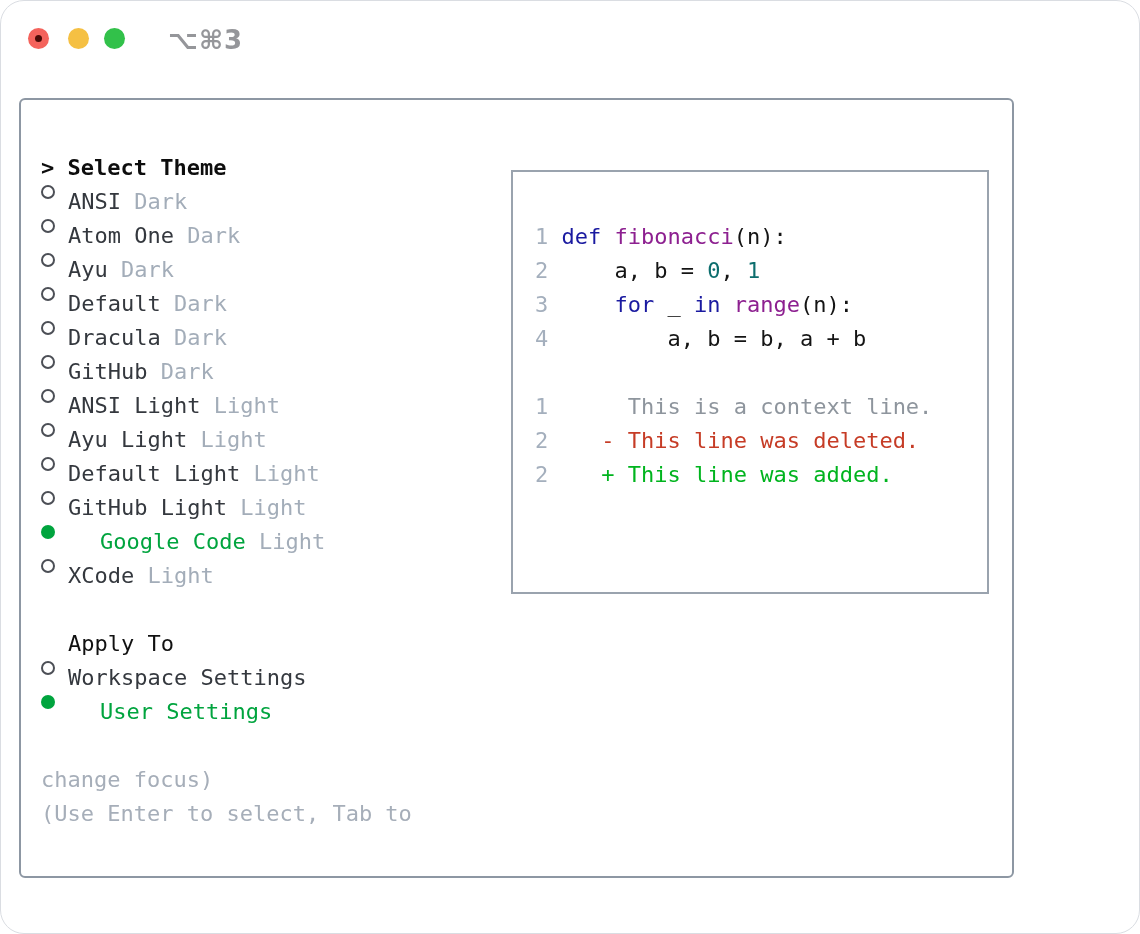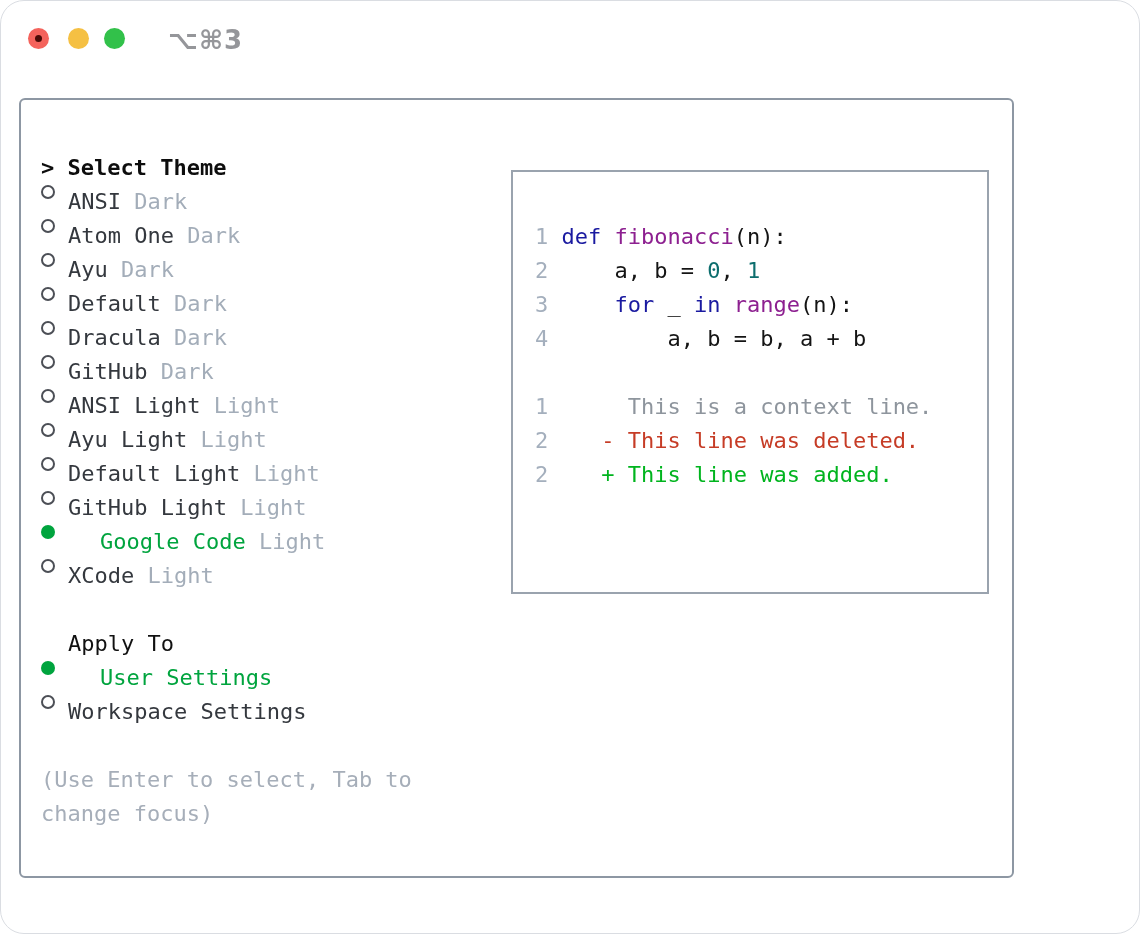--- a/index.html
+++ b/index.html
@@ -92,27 +92,27 @@
           <div class="row item"><span class="marker"></span><span class="label">ANSI Light</span><span class="suffix"> Light</span></div>
           <div class="row item"><span class="marker"></span><span class="label">Ayu Light</span><span class="suffix"> Light</span></div>
           <div class="row item"><span class="marker"></span><span class="label">Default Light</span><span class="suffix"> Light</span></div>
           <div class="row item"><span class="marker"></span><span class="label">GitHub Light</span><span class="suffix"> Light</span></div>
           <div class="row item selected"><span class="marker"></span><span class="label">Google Code</span><span class="suffix"> Light</span></div>
           <div class="row item"><span class="marker"></span><span class="label">XCode</span><span class="suffix"> Light</span></div>
         </div>
       <div class="row blank"> </div>
       <div class="row apply-header">Apply To</div>
       <div id="apply-list">
+          <div class="row item"><span class="marker"></span><span class="label">Workspace Settings</span></div>
           <div class="row item selected"><span class="marker"></span><span class="label">User Settings</span></div>
-          <div class="row item"><span class="marker"></span><span class="label">Workspace Settings</span></div>
         </div>
       <div class="row blank"> </div>
       <div class="hint">
+        <div class="row">change focus)</div>
         <div class="row">(Use Enter to select, Tab to</div>
-        <div class="row">change focus)</div>
       </div>
     </div>
 
     <div class="right-col">
       <div class="preview-box">
         <div id="code-block">
             <div class="row"><span class="lnum">1 </span><span class="tok-keyword">def</span><span class="tok-plain"> </span><span class="tok-function">fibonacci</span><span class="tok-plain">(n):</span></div>
             <div class="row"><span class="lnum">2 </span><span class="tok-plain">    a, b = </span><span class="tok-literal">0</span><span class="tok-plain">, </span><span class="tok-literal">1</span></div>
             <div class="row"><span class="lnum">3 </span><span class="tok-plain">    </span><span class="tok-keyword">for</span><span class="tok-plain"> _ </span><span class="tok-keyword">in</span><span class="tok-plain"> </span><span class="tok-function">range</span><span class="tok-plain">(n):</span></div>
             <div class="row"><span class="lnum">4 </span><span class="tok-plain">        a, b = b, a + b</span></div>

